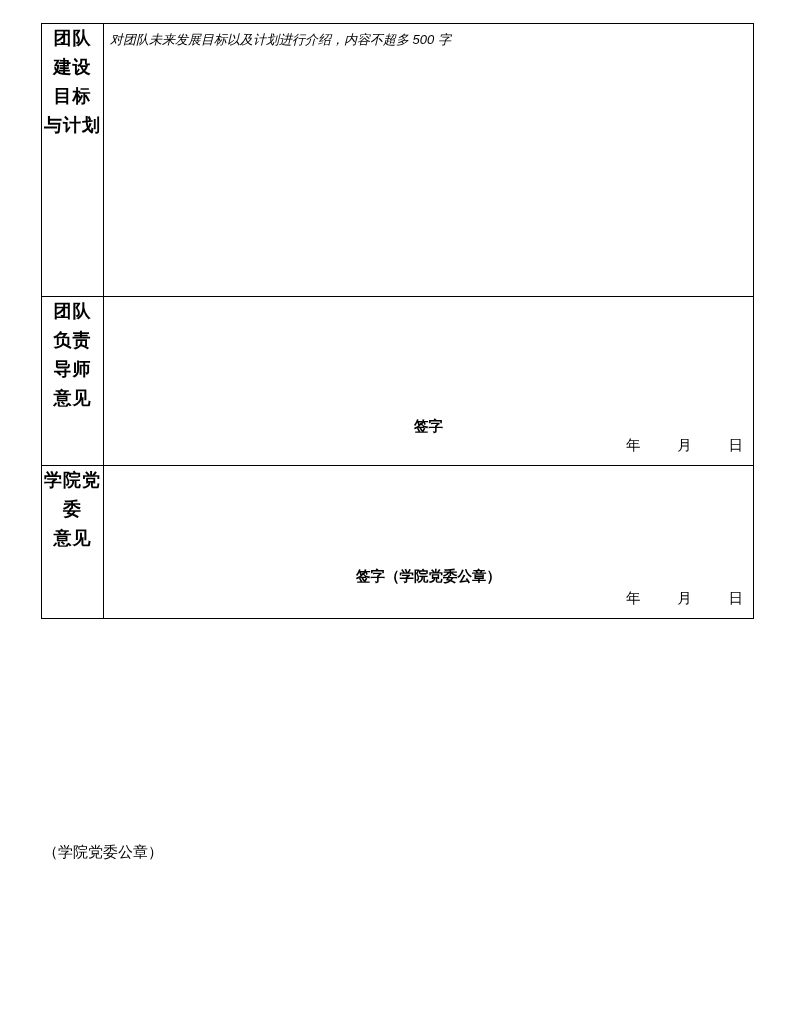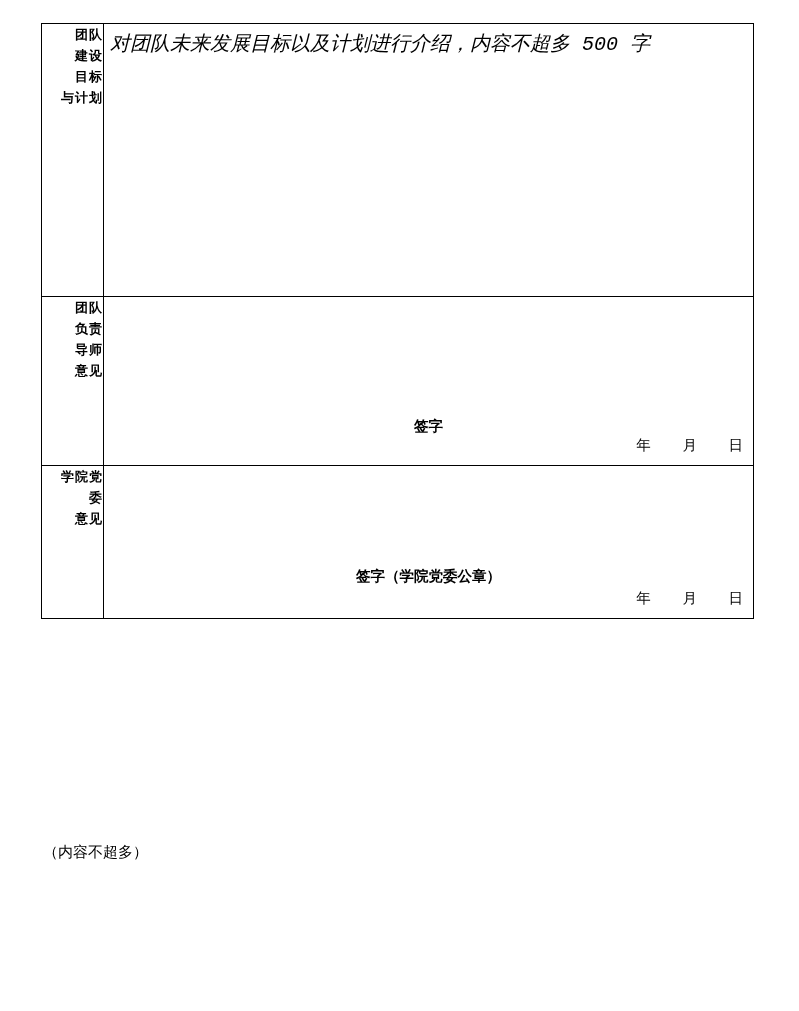--- a/index.html
+++ b/index.html
@@ -30,47 +30,47 @@
     border-collapse: collapse;
     table-layout: fixed;
   }
   .form-table td {
     border: 1px solid #000000;
     vertical-align: top;
     padding: 0;
   }
   .label-cell {
     width: 62px;
-    text-align: right;
+    text-align: center;
     vertical-align: middle;
     font-weight: bold;
-    font-size: 13px;
+    font-size: 18px;
     line-height: 1.62;
     letter-spacing: 1px;
     font-family: "Liberation Serif", "DejaVu Serif", serif;
   }
   .label-cell .label-line {
     display: block;
     white-space: nowrap;
   }
   .content-cell {
     position: relative;
   }
 
   
   .row-goals .content-cell {
     height: 272px;
   }
   .hint-text {
     font-style: italic;
-    font-size: 20px;
+    font-size: 13px;
     line-height: 1.4;
     padding: 7px 0 0 6px;
     white-space: nowrap;
-    font-family: Liberation Mono, monospace;
+    font-family: Liberation Sans, sans-serif;
   }
 
   
   .sig-cell {
     height: 168px;
     position: relative;
   }
   .sig-cell.short {
     height: 152px;
   }
@@ -81,21 +81,21 @@
     font-size: 14.5px;
     font-weight: bold;
     font-family: "Liberation Serif", "DejaVu Serif", serif;
   }
   .date-line {
     position: absolute;
     right: 10px;
     bottom: 10px;
     font-size: 14.5px;
     letter-spacing: 0;
-    font-family: Liberation Serif, serif;
+    font-family: Liberation Mono, monospace;
   }
   .date-line span {
     display: inline-block;
     margin-left: 28px;
   }
   .date-line span:first-child {
     margin-left: 0;
   }
 
   .footnote {
@@ -160,15 +160,15 @@
             <span>年</span>
             <span>月</span>
             <span>日</span>
           </div>
         </td>
       </tr>
 
     </tbody>
   </table>
 
-  <div class="footnote">（内容不超多）</div>
+  <div class="footnote">（学院党委公章）</div>
 
 </div>
 
 </body></html>

